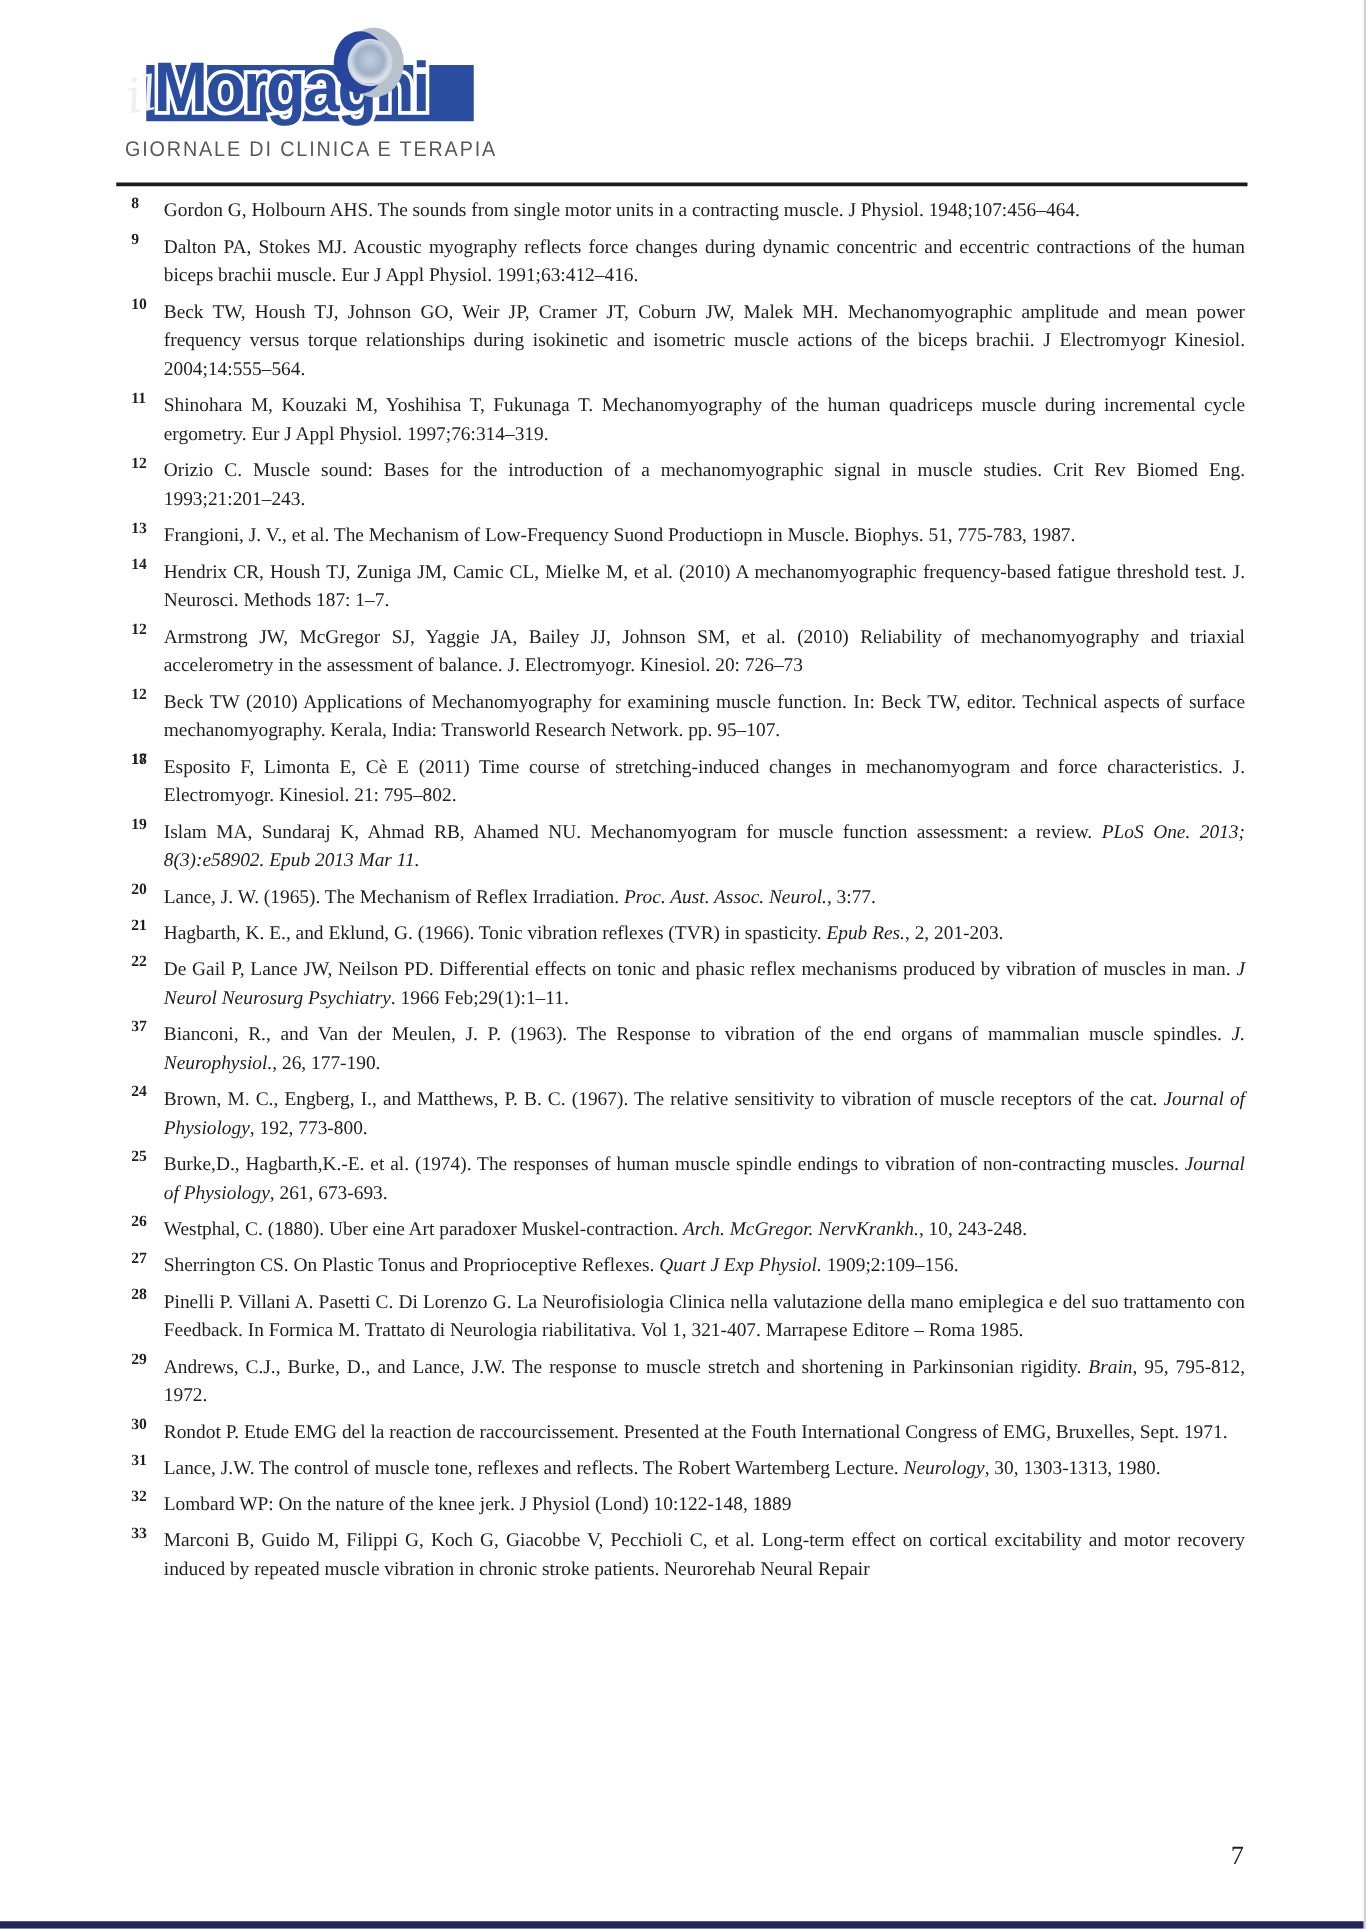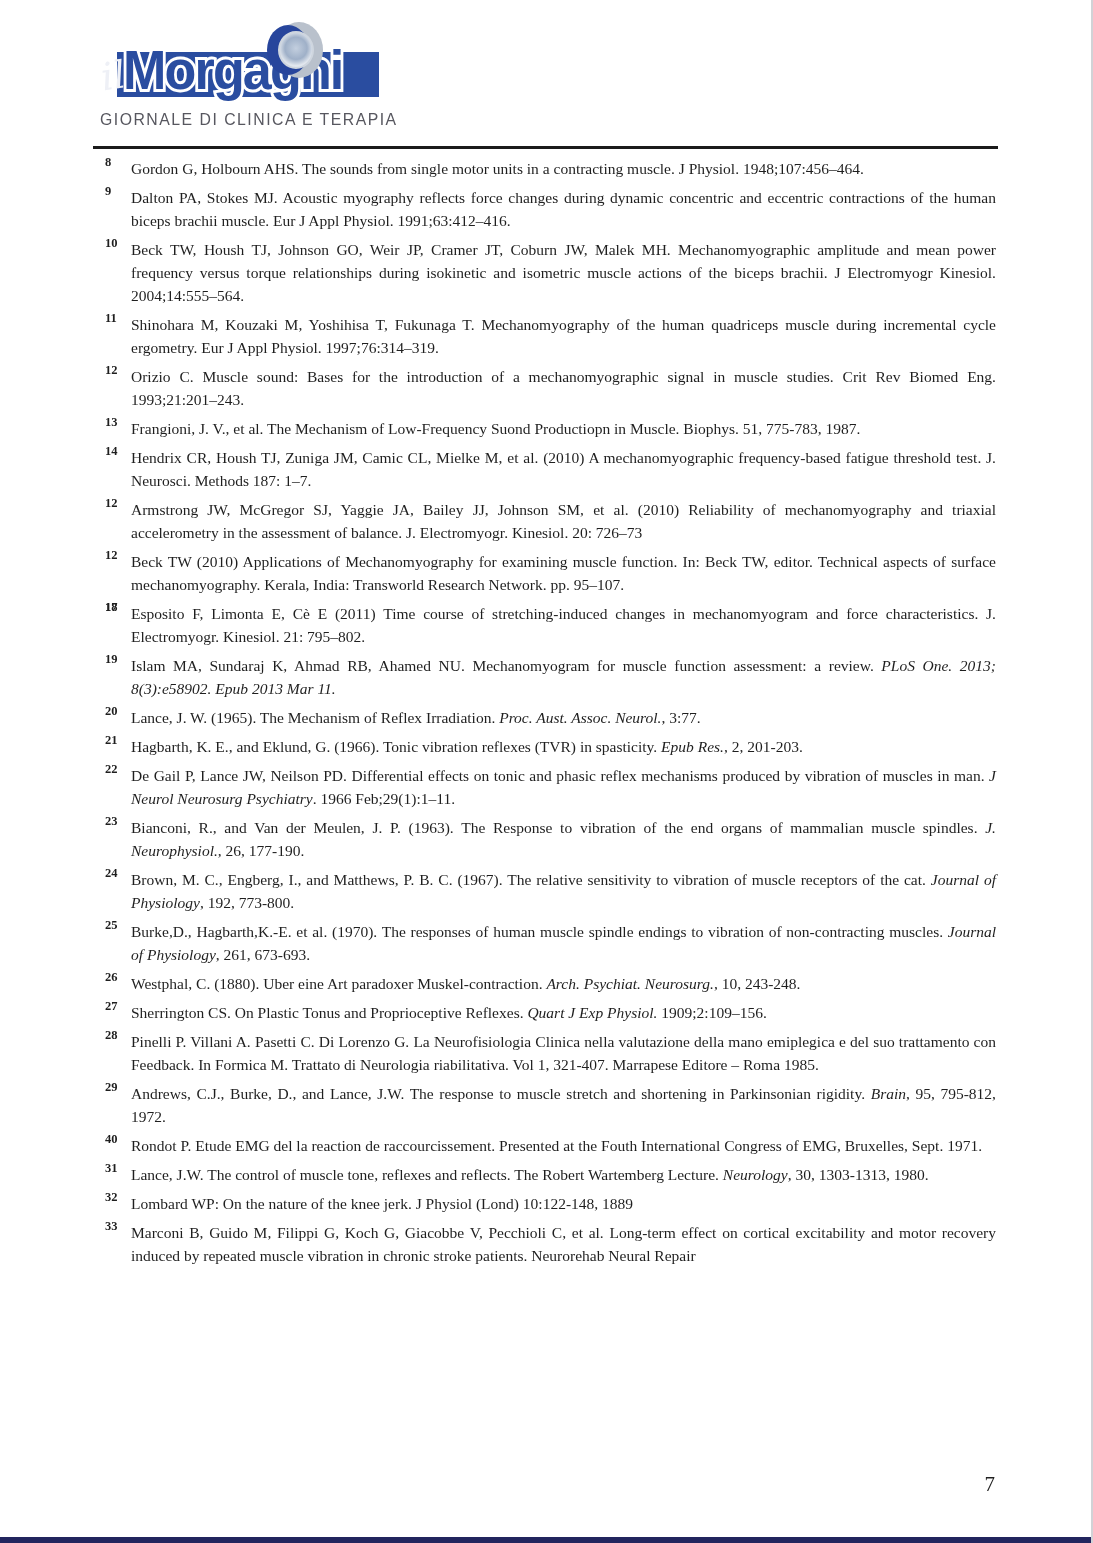--- a/index.html
+++ b/index.html
@@ -82,27 +82,27 @@
     <div class="ref-item"><span class="ref-num">13</span><span class="ref-text"><span>Frangioni, J. V., et al. The Mechanism of Low-Frequency Suond Productiopn in Muscle. Biophys. 51, 775-783, 1987.</span></span></div>
     <div class="ref-item"><span class="ref-num">14</span><span class="ref-text"><span>Hendrix CR, Housh TJ, Zuniga JM, Camic CL, Mielke M, et al. (2010) A mechanomyographic frequency-based fatigue threshold test. J. Neurosci. Methods 187: 1–7.</span></span></div>
     <div class="ref-item"><span class="ref-num">12</span><span class="ref-text"><span>Armstrong JW, McGregor SJ, Yaggie JA, Bailey JJ, Johnson SM, et al. (2010) Reliability of mechanomyography and triaxial accelerometry in the assessment of balance. J. Electromyogr. Kinesiol. 20: 726–73</span></span></div>
     <div class="ref-item"><span class="ref-num">12</span><span class="ref-text"><span>Beck TW (2010) Applications of Mechanomyography for examining muscle function. In: Beck TW, editor. Technical aspects of surface mechanomyography. Kerala, India: Transworld Research Network. pp. 95–107.</span></span></div>
     <div class="ref-item"><span class="ref-num">17</span></div>
     <div class="ref-item"><span class="ref-num">18</span><span class="ref-text"><span>Esposito F, Limonta E, Cè E (2011) Time course of stretching-induced changes in mechanomyogram and force characteristics. J. Electromyogr. Kinesiol. 21: 795–802.</span></span></div>
     <div class="ref-item"><span class="ref-num">19</span><span class="ref-text"><span>Islam MA, Sundaraj K, Ahmad RB, Ahamed NU. Mechanomyogram for muscle function assessment: a review. </span><i>PLoS One. 2013; 8(3):e58902. Epub 2013 Mar 11.</i></span></div>
     <div class="ref-item"><span class="ref-num">20</span><span class="ref-text"><span>Lance, J. W. (1965). The Mechanism of Reflex Irradiation. </span><i>Proc. Aust. Assoc. Neurol.</i><span>, 3:77.</span></span></div>
     <div class="ref-item"><span class="ref-num">21</span><span class="ref-text"><span>Hagbarth, K. E., and Eklund, G. (1966). Tonic vibration reflexes (TVR) in spasticity. </span><i>Epub Res.</i><span>, 2, 201-203.</span></span></div>
     <div class="ref-item"><span class="ref-num">22</span><span class="ref-text"><span>De Gail P, Lance JW, Neilson PD. Differential effects on tonic and phasic reflex mechanisms produced by vibration of muscles in man. </span><i>J Neurol Neurosurg Psychiatry</i><span>. 1966 Feb;29(1):1–11.</span></span></div>
-    <div class="ref-item"><span class="ref-num">23</span><span class="ref-text"><span>Bianconi, R., and Van der Meulen, J. P. (1963). The Response to vibration of the end organs of mammalian muscle spindles. </span><i>J. Neurophysiol.</i><span>, 26, 177-190.</span></span></div>
+    <div class="ref-item"><span class="ref-num">37</span><span class="ref-text"><span>Bianconi, R., and Van der Meulen, J. P. (1963). The Response to vibration of the end organs of mammalian muscle spindles. </span><i>J. Neurophysiol.</i><span>, 26, 177-190.</span></span></div>
     <div class="ref-item"><span class="ref-num">24</span><span class="ref-text"><span>Brown, M. C., Engberg, I., and Matthews, P. B. C. (1967). The relative sensitivity to vibration of muscle receptors of the cat. </span><i>Journal of Physiology</i><span>, 192, 773-800.</span></span></div>
-    <div class="ref-item"><span class="ref-num">25</span><span class="ref-text"><span>Burke,D., Hagbarth,K.-E. et al. (1970). The responses of human muscle spindle endings to vibration of non-contracting muscles. </span><i>Journal of Physiology</i><span>, 261, 673-693.</span></span></div>
-    <div class="ref-item"><span class="ref-num">26</span><span class="ref-text"><span>Westphal, C. (1880). Uber eine Art paradoxer Muskel-contraction. </span><i>Arch. Psychiat. Neurosurg.</i><span>, 10, 243-248.</span></span></div>
+    <div class="ref-item"><span class="ref-num">25</span><span class="ref-text"><span>Burke,D., Hagbarth,K.-E. et al. (1974). The responses of human muscle spindle endings to vibration of non-contracting muscles. </span><i>Journal of Physiology</i><span>, 261, 673-693.</span></span></div>
+    <div class="ref-item"><span class="ref-num">26</span><span class="ref-text"><span>Westphal, C. (1880). Uber eine Art paradoxer Muskel-contraction. </span><i>Arch. McGregor. NervKrankh.</i><span>, 10, 243-248.</span></span></div>
     <div class="ref-item"><span class="ref-num">27</span><span class="ref-text"><span>Sherrington CS. On Plastic Tonus and Proprioceptive Reflexes. </span><i>Quart J Exp Physiol.</i><span> 1909;2:109–156.</span></span></div>
     <div class="ref-item"><span class="ref-num">28</span><span class="ref-text"><span>Pinelli P. Villani A. Pasetti C. Di Lorenzo G. La Neurofisiologia Clinica nella valutazione della mano emiplegica e del suo trattamento con Feedback. In Formica M. Trattato di Neurologia riabilitativa. Vol 1, 321-407. Marrapese Editore – Roma 1985.</span></span></div>
     <div class="ref-item"><span class="ref-num">29</span><span class="ref-text"><span>Andrews, C.J., Burke, D., and Lance, J.W. The response to muscle stretch and shortening in Parkinsonian rigidity. </span><i>Brain</i><span>, 95, 795-812, 1972.</span></span></div>
-    <div class="ref-item"><span class="ref-num">40</span><span class="ref-text"><span>Rondot P. Etude EMG del la reaction de raccourcissement. Presented at the Fouth International Congress of EMG, Bruxelles, Sept. 1971.</span></span></div>
+    <div class="ref-item"><span class="ref-num">30</span><span class="ref-text"><span>Rondot P. Etude EMG del la reaction de raccourcissement. Presented at the Fouth International Congress of EMG, Bruxelles, Sept. 1971.</span></span></div>
     <div class="ref-item"><span class="ref-num">31</span><span class="ref-text"><span>Lance, J.W. The control of muscle tone, reflexes and reflects. The Robert Wartemberg Lecture. </span><i>Neurology</i><span>, 30, 1303-1313, 1980.</span></span></div>
     <div class="ref-item"><span class="ref-num">32</span><span class="ref-text"><span>Lombard WP: On the nature of the knee jerk. J Physiol (Lond) 10:122-148, 1889</span></span></div>
     <div class="ref-item"><span class="ref-num">33</span><span class="ref-text"><span>Marconi B, Guido M, Filippi G, Koch G, Giacobbe V, Pecchioli C, et al. Long-term effect on cortical excitability and motor recovery induced by repeated muscle vibration in chronic stroke patients. Neurorehab Neural Repair</span></span></div>
   </div>
 
 <div class="page-number">7</div>
 <div class="bottom-bar"></div>
 
 </body></html>

